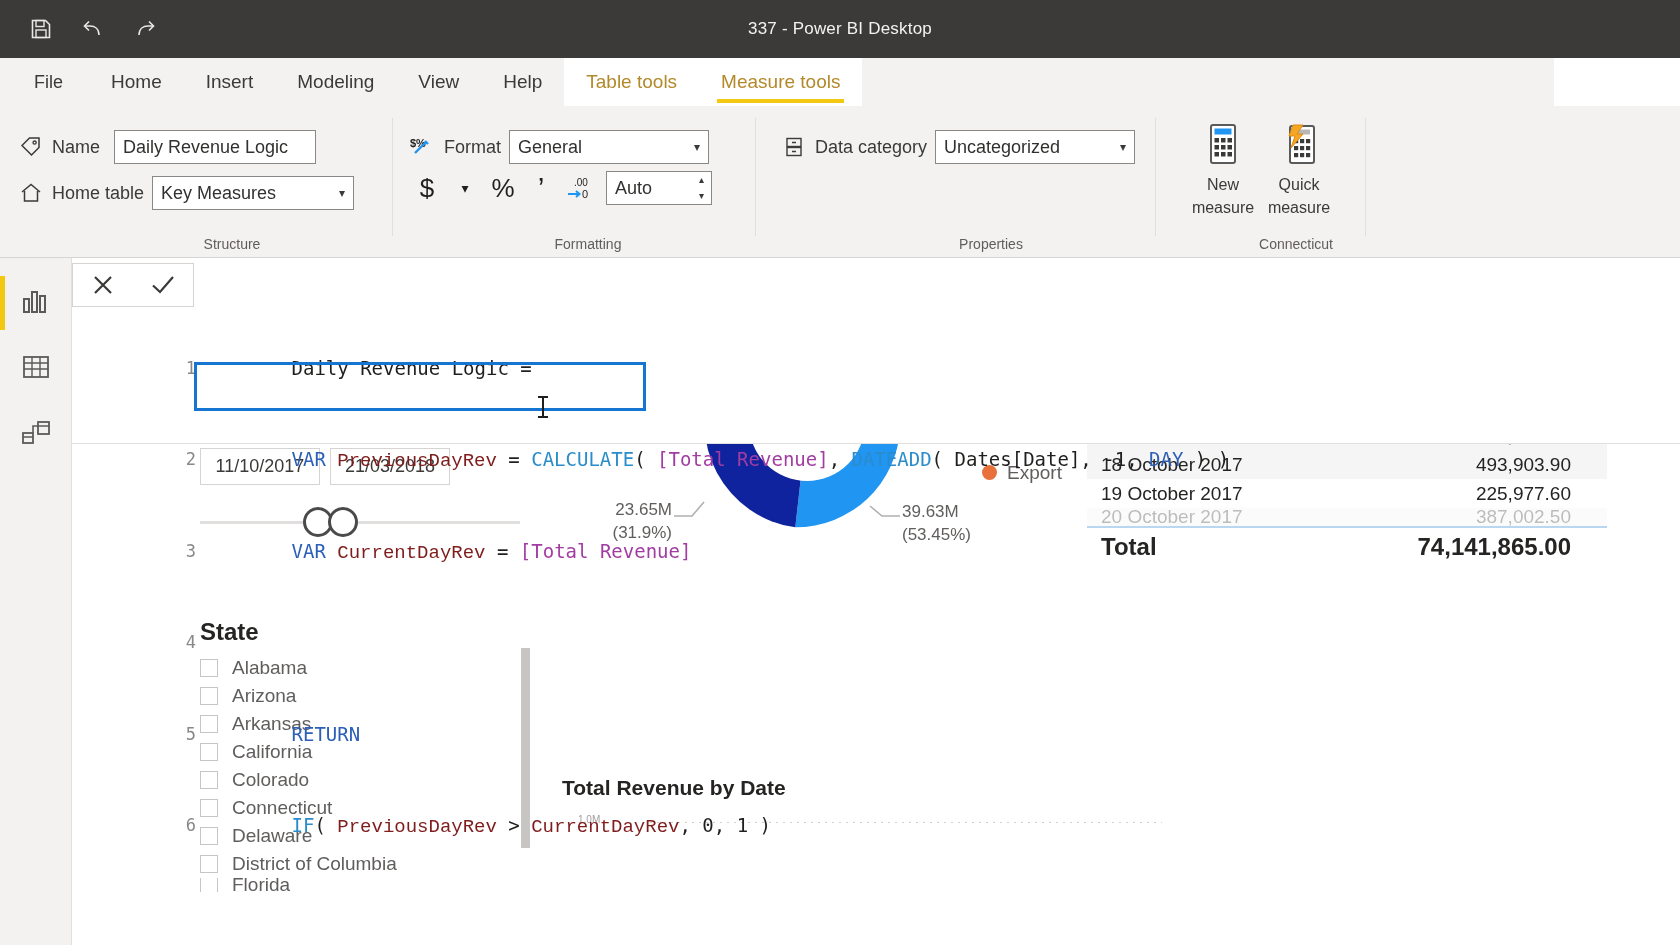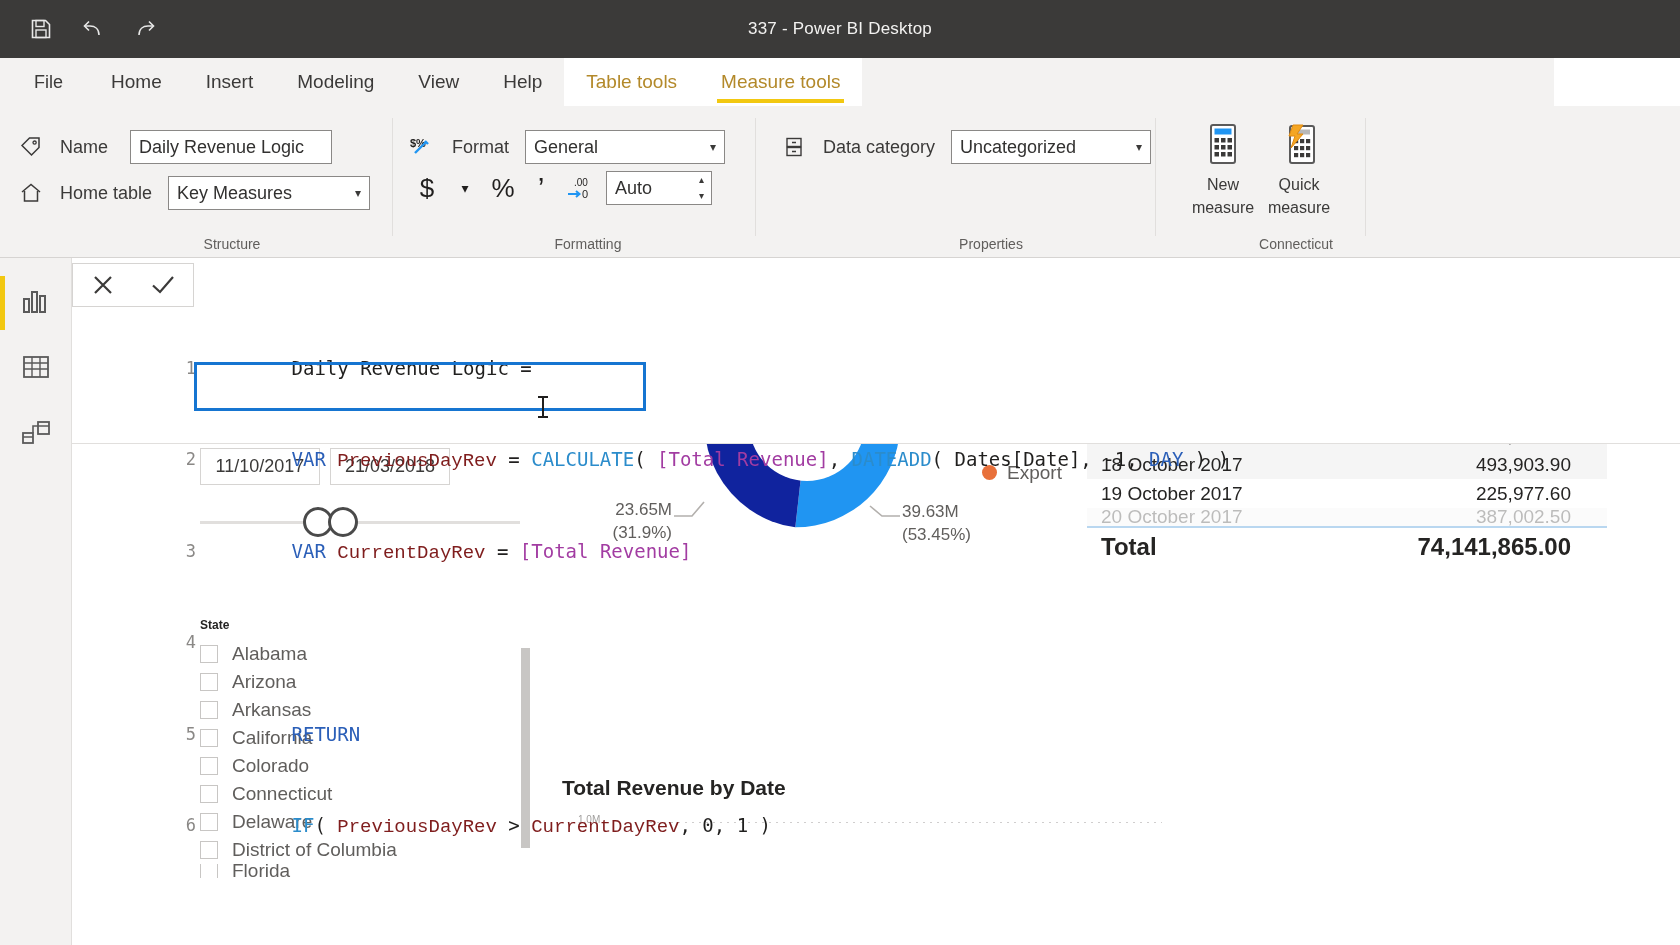--- a/index.html
+++ b/index.html
@@ -52,21 +52,21 @@
   }
   .rgroup { position: absolute; top: 0; height: 152px; }
   .rgroup-label {
     position: absolute; bottom: 6px; left: 0; width: 100%;
     text-align: center; font-size: 14px; color: #605e5c; margin-left: 36px;
   }
   .rsep {
     position: absolute; top: 12px; width: 1px; height: 118px; background: #e1dfdd;
   }
 
-  .field-row { display: flex; align-items: center; gap: 16px; }
+  .field-row { display: flex; align-items: center; gap: 8px; }
   .field-ico { width: 26px; height: 26px; display:flex; align-items:center; justify-content:center; color:#3b3a39; }
   .field-label { font-size: 18px; color: #3b3a39; white-space: nowrap; }
   .ctl {
     background: #ffffff; border: 1px solid #8a8886;
     font-size: 18px; color: #323130; font-family: "Liberation Sans", sans-serif;
     padding: 0 8px; height: 34px; line-height: 32px;
   }
   .ctl.sel { position: relative; padding-right: 26px; }
   .ctl.sel .chev {
     position: absolute; right: 8px; top: 50%; transform: translateY(-50%);
@@ -129,21 +129,21 @@
   .slider-line {
     position: absolute; left: 0; right: 0; top: 14px; height: 3px; background: #e1dfdd;
   }
   .slider-handle {
     position: absolute; top: 0; width: 30px; height: 30px; border-radius: 50%;
     border: 3px solid #4a4a4a; background: #fff;
   }
 
   
   .state-slicer { position: absolute; left: 128px; top: 360px; width: 330px; }
-  .state-title { font-size: 12px; font-weight: bold; color: #252423; margin-bottom: 8px; }
+  .state-title { font-size: 24px; font-weight: bold; color: #252423; margin-bottom: 8px; }
   .state-row { display: flex; align-items: center; gap: 14px; height: 28px; }
   .cbox { width: 18px; height: 18px; border: 1.5px solid #c8c6c4; background: #fff; flex: none; }
   .state-label { font-size: 19px; color: #605e5c; }
   .state-scrollbar {
     position: absolute; right: 0; top: 30px; width: 9px; height: 200px; background: #c8c6c4;
   }
 
   
   .donut-visual { position: absolute; left: 490px; top: 10px; width: 560px; height: 330px; }
   .donut-wrap { position: absolute; left: 130px; top: 40px; width: 230px; height: 230px; }

